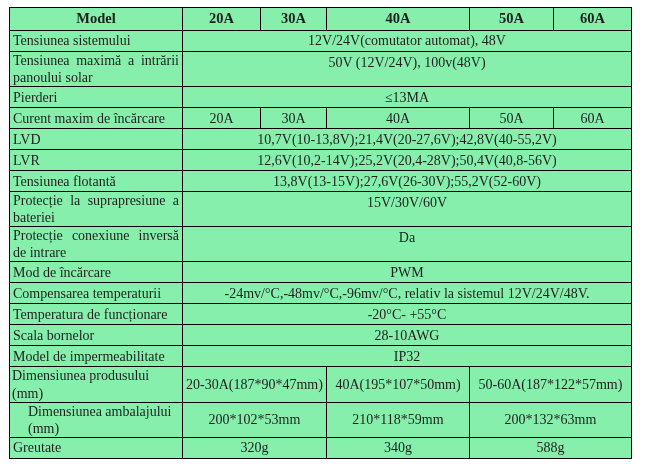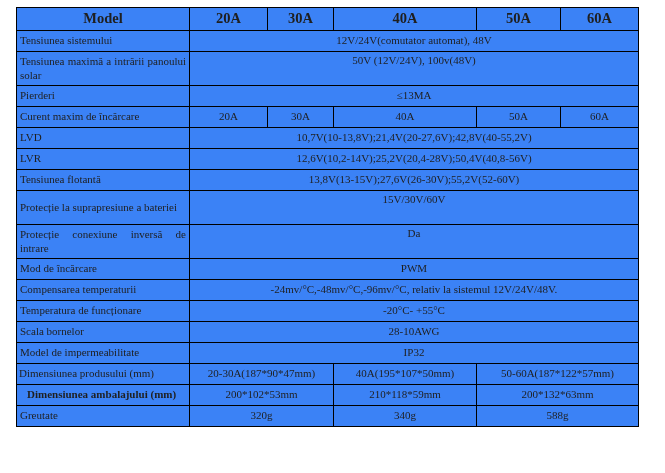--- a/index.html
+++ b/index.html
@@ -10,31 +10,31 @@
   body {
     width: 665px;
     height: 473px;
     overflow: hidden;
     position: relative;
     font-family: "Liberation Serif", "DejaVu Serif", serif;
     color: #1f1f1f;
   }
   table.spec {
     position: absolute;
-    left: 16px;
+    left: 9px;
     top: 7px;
     width: 622px;
     border-collapse: collapse;
     table-layout: fixed;
-    background: #3b82f6;
+    background: #86efac;
   }
   table.spec td, table.spec th {
     border: 1.4px solid #000000;
     padding: 0 3px;
-    font-size: 11px;
+    font-size: 14px;
     font-weight: normal;
     line-height: 1.22;
     overflow: hidden;
     white-space: normal;
   }
   table.spec th {
     font-weight: bold;
     font-size: 14.5px;
     text-align: center;
   }
@@ -155,21 +155,21 @@
   </tr>
 
   <tr class="h1">
     <td class="label" style="padding-left:2px;">Dimensiunea produsului (mm)</td>
     <td class="val" colspan="2">20-30A(187*90*47mm)</td>
     <td class="val">40A(195*107*50mm)</td>
     <td class="val" colspan="2">50-60A(187*122*57mm)</td>
   </tr>
 
   <tr class="h1">
-    <td class="label" style="padding-left:10px;font-weight:bold;">Dimensiunea ambalajului (mm)</td>
+    <td class="label" style="padding-left:18px;">Dimensiunea ambalajului (mm)</td>
     <td class="val" colspan="2">200*102*53mm</td>
     <td class="val">210*118*59mm</td>
     <td class="val" colspan="2">200*132*63mm</td>
   </tr>
 
   <tr class="h1">
     <td class="label indent">Greutate</td>
     <td class="val" colspan="2">320g</td>
     <td class="val">340g</td>
     <td class="val" colspan="2">588g</td>

